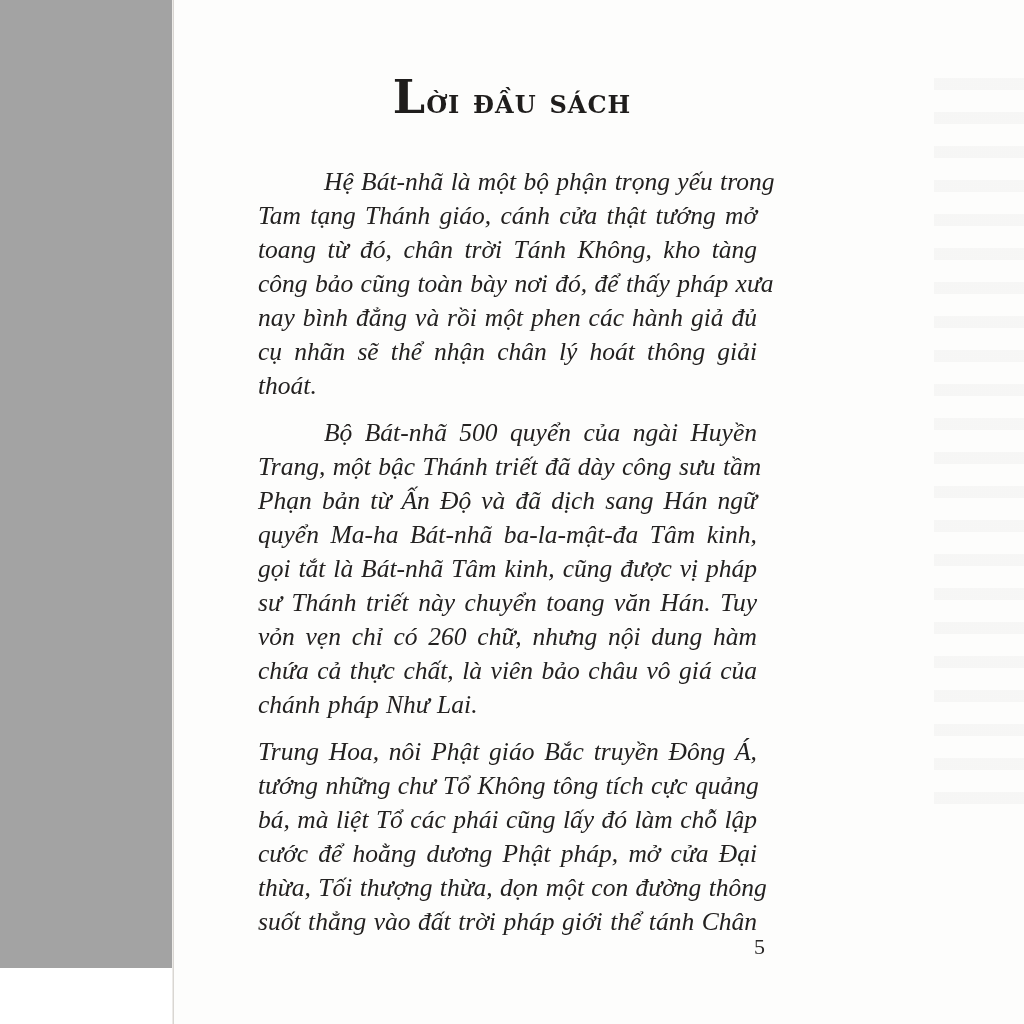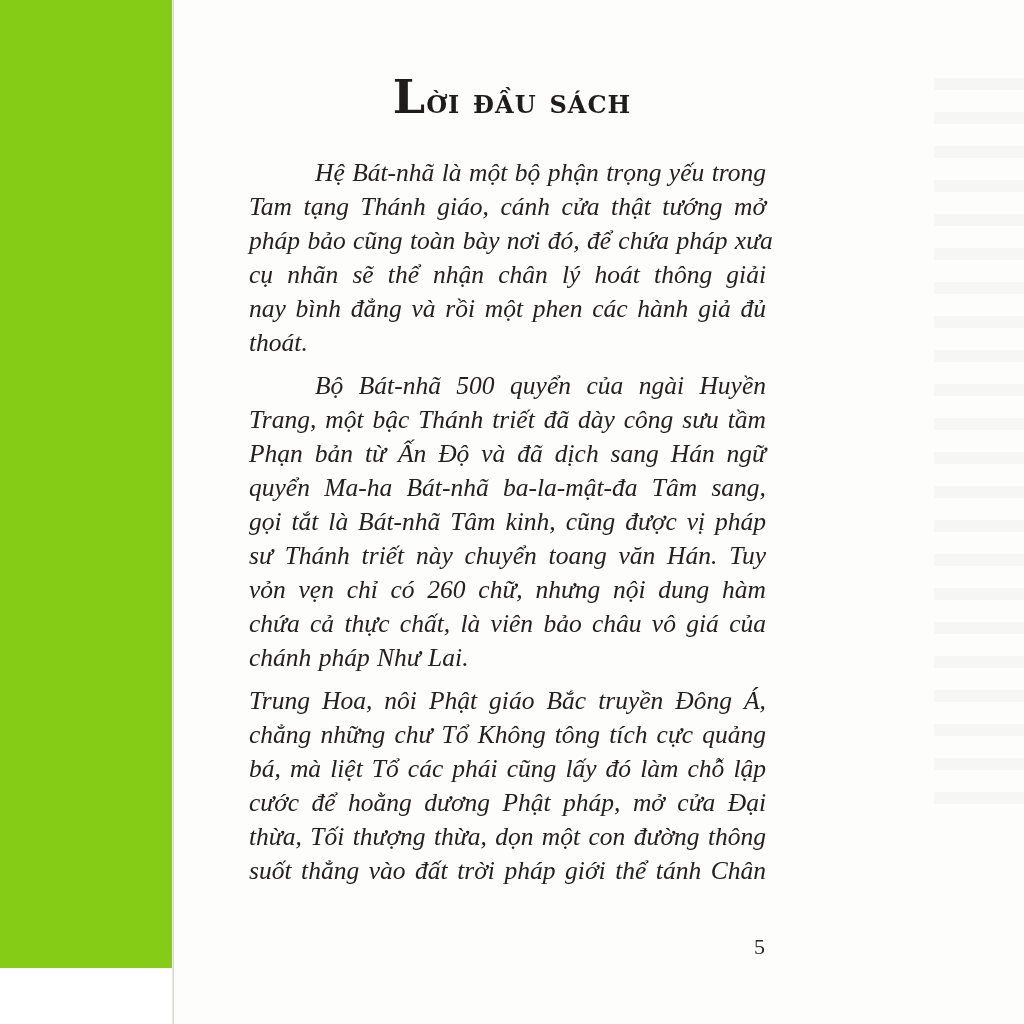--- a/index.html
+++ b/index.html
@@ -7,21 +7,21 @@
       padding: 0;
       width: 1024px;
       height: 1024px;
       background: #ffffff;
       overflow: hidden;
     }
     .stage {
       position: relative;
       width: 1024px;
       height: 968px;
-      background: #84cc16;
+      background: #a3a3a3;
     }
     .page {
       position: absolute;
       left: 173px;
       top: 0;
       width: 851px;
       height: 1024px;
       background: #fdfdfc;
       border-left: 1px solid #d9d6d2;
       box-shadow: -1px 0 0 #eceae7;
@@ -68,21 +68,21 @@
       top: 152px;
       width: 525px;
       font-family: "Liberation Serif", "DejaVu Serif", serif;
       font-style: italic;
       font-size: 25.5px;
       color: #232120;
       text-align: justify;
       text-align-last: justify;
     }
     .para {
-      margin: 4px;
+      margin: 13px;
       padding: 0;
     }
     .line {
       display: block;
       height: 34px;
       line-height: 34px;
       white-space: nowrap;
       text-align: justify;
       text-align-last: justify;
       word-spacing: 1px;
@@ -114,39 +114,40 @@
   </div>
 
   <div class="title">
     <span class="cap">L</span><span class="rest">ời đầu sách</span>
   </div>
 
   <div class="body-text">
     <div class="para">
       <span class="line indent">Hệ Bát-nhã là một bộ phận trọng yếu trong</span>
       <span class="line">Tam tạng Thánh giáo, cánh cửa thật tướng mở</span>
-      <span class="line">pháp bảo cũng toàn bày nơi đó, để chứa pháp xưa</span>
+      <span class="line">toang từ đó, chân trời Tánh Không, kho tàng</span>
+      <span class="line">công bảo cũng toàn bày nơi đó, để thấy pháp xưa</span>
+      <span class="line">nay bình đẳng và rồi một phen các hành giả đủ</span>
       <span class="line">cụ nhãn sẽ thể nhận chân lý hoát thông giải</span>
-      <span class="line">nay bình đẳng và rồi một phen các hành giả đủ</span>
       <span class="line last">thoát.</span>
     </div>
     <div class="para">
       <span class="line indent">Bộ Bát-nhã 500 quyển của ngài Huyền</span>
       <span class="line">Trang, một bậc Thánh triết đã dày công sưu tầm</span>
       <span class="line">Phạn bản từ Ấn Độ và đã dịch sang Hán ngữ</span>
-      <span class="line">quyển Ma-ha Bát-nhã ba-la-mật-đa Tâm sang,</span>
+      <span class="line">quyển Ma-ha Bát-nhã ba-la-mật-đa Tâm kinh,</span>
       <span class="line">gọi tắt là Bát-nhã Tâm kinh, cũng được vị pháp</span>
       <span class="line">sư Thánh triết này chuyển toang văn Hán. Tuy</span>
       <span class="line">vỏn vẹn chỉ có 260 chữ, nhưng nội dung hàm</span>
       <span class="line">chứa cả thực chất, là viên bảo châu vô giá của</span>
       <span class="line last">chánh pháp Như Lai.</span>
     </div>
     <div class="para">
       <span class="line">Trung Hoa, nôi Phật giáo Bắc truyền Đông Á,</span>
-      <span class="line">chẳng những chư Tổ Không tông tích cực quảng</span>
+      <span class="line">tướng những chư Tổ Không tông tích cực quảng</span>
       <span class="line">bá, mà liệt Tổ các phái cũng lấy đó làm chỗ lập</span>
       <span class="line">cước để hoằng dương Phật pháp, mở cửa Đại</span>
       <span class="line">thừa, Tối thượng thừa, dọn một con đường thông</span>
       <span class="line">suốt thẳng vào đất trời pháp giới thể tánh Chân</span>
     </div>
   </div>
 
   <div class="page-number">5</div>
 </div>
 

